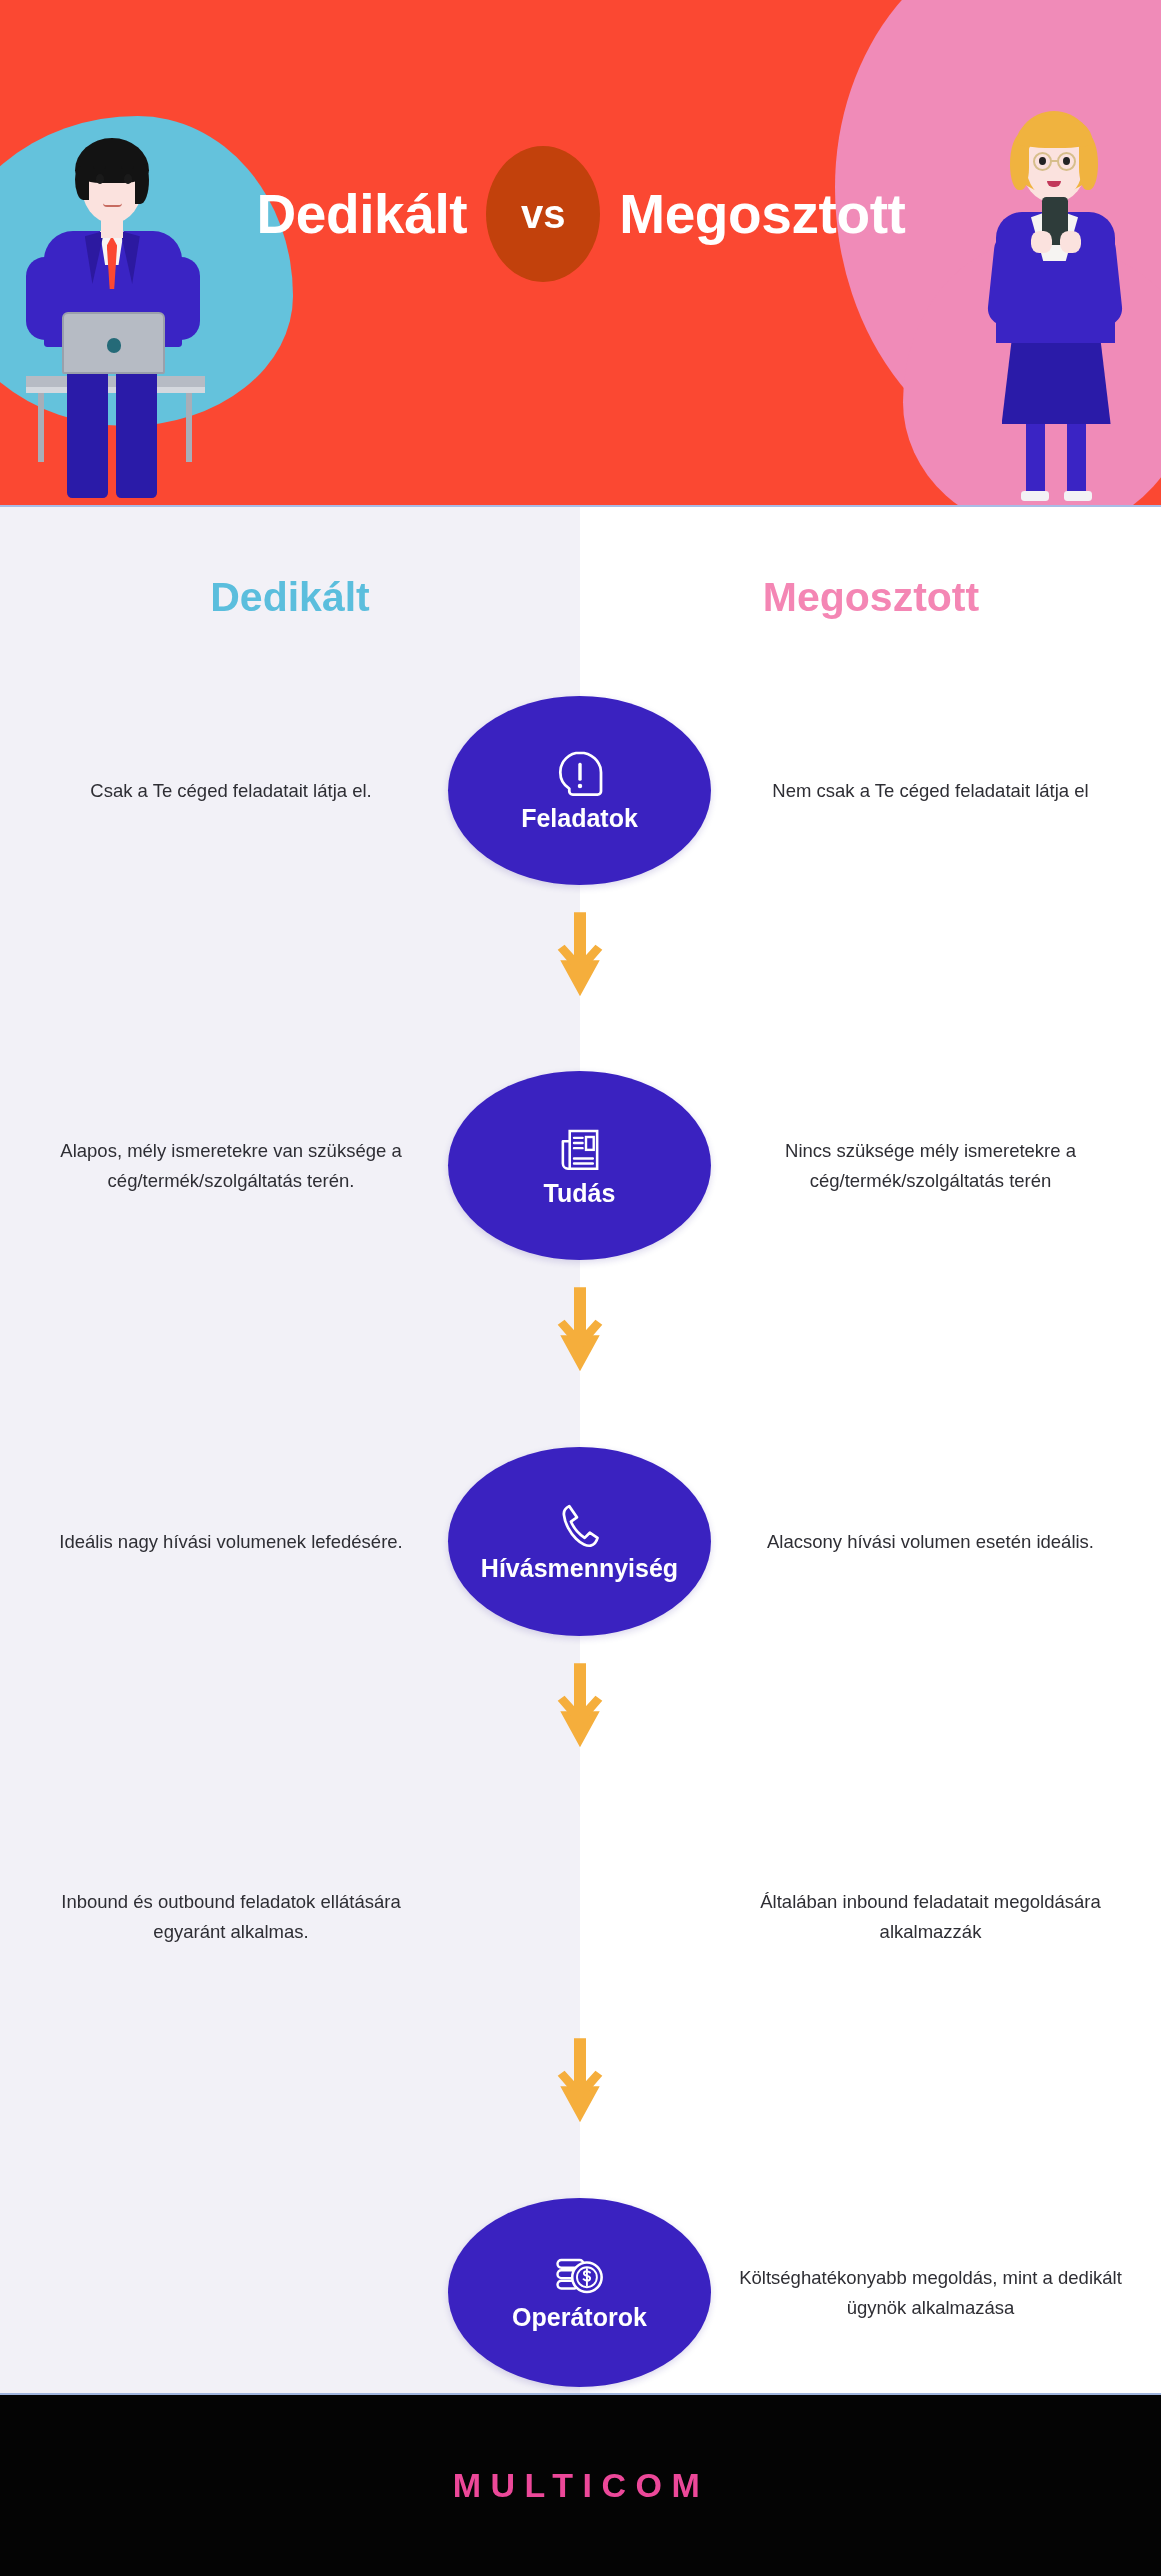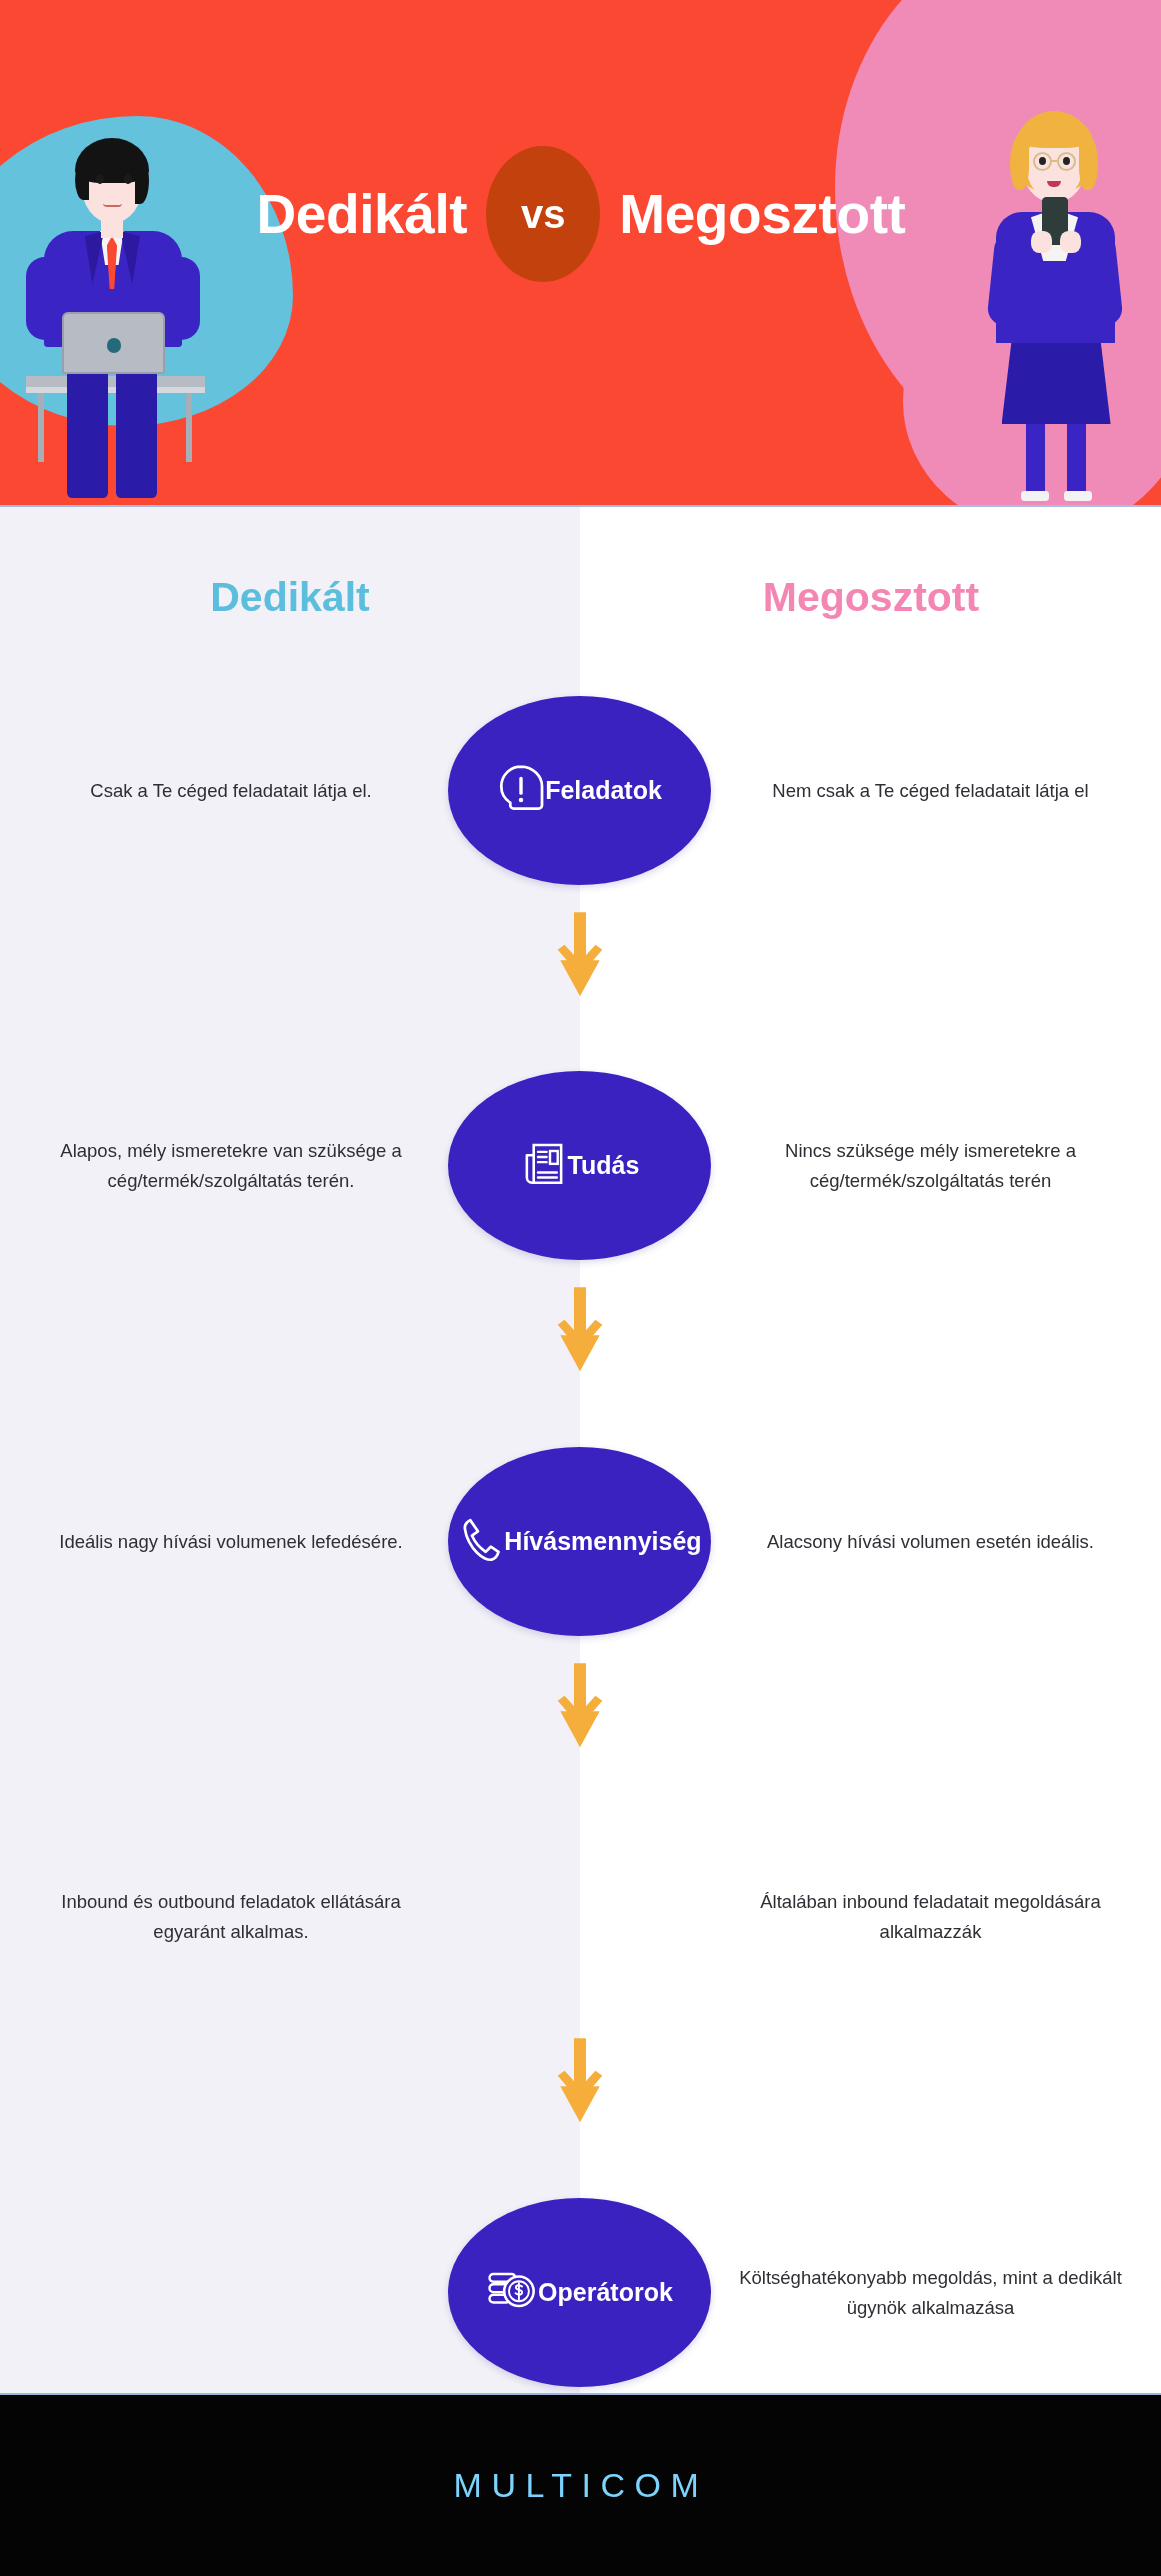--- a/index.html
+++ b/index.html
@@ -168,41 +168,41 @@
     display:flex; align-items:center; justify-content:center;
     font-size:18.5px; line-height:1.62; color:#2E2E34;
     padding:0 13.8px; text-align:center;
   }
   .row .side.left  { left:15.5px;  width:431px; }
   .row .side.right { left:715px; width:431px; }
 
   .bubble {
     position:absolute; left:448px; top:0; width:263px; height:189px;
     background:#3A22C0; border-radius:50%;
-    display:flex; flex-direction:row; align-items:center; justify-content:center;
+    display:flex; flex-direction:column; align-items:center; justify-content:center;
     box-shadow:0 2.6px 7.8px rgba(40,20,140,0.16);
   }
   .bubble .icon { display:flex; align-items:center; justify-content:center; margin-bottom:5.2px; }
   .bubble .blabel {
     color:#FFFFFF; font-size:25px; font-weight:bold; text-align:center;
     line-height:1.14; white-space:pre-line;
   }
 
   
   .arrow { position:absolute; left:556px; width:48px; height:86px; }
   .arrow svg { display:block; }
 
   
   .footer {
     position:absolute; left:0; top:2395px; width:1162px; height:181px;
     background:#040404;
     display:flex; align-items:center; justify-content:center;
   }
   .footer .brand {
-    color:#7dd3fc; font-size:34px; font-weight:normal; letter-spacing:9.5px;
+    color:#ec4899; font-size:34px; font-weight:bold; letter-spacing:9.5px;
   }
   .footer-rule {
     position:absolute; left:0; top:2393px; width:1162px; height:3.4px;
     background:#9FB4DD;
   }
 </style>
 </head>
 <body>
 
 <div class="header">

